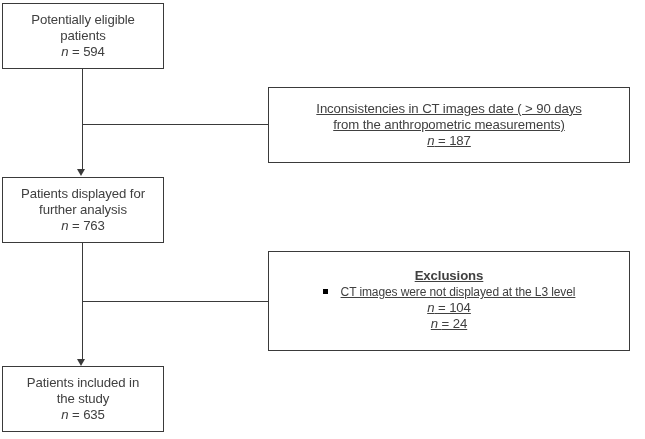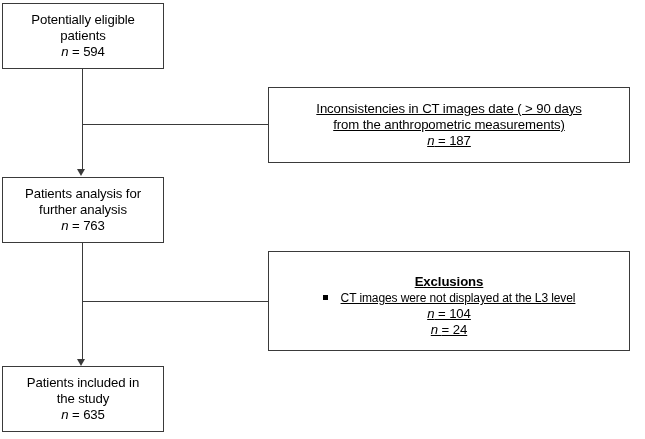--- a/index.html
+++ b/index.html
@@ -7,21 +7,21 @@
     margin: 0;
     padding: 0;
     background: #ffffff;
   }
   #canvas {
     position: relative;
     width: 645px;
     height: 432px;
     background: #ffffff;
     font-family: "Liberation Sans", sans-serif;
-    color: #000000;
+    color: #404040;
     overflow: hidden;
   }
 
   
   .node {
     position: absolute;
     box-sizing: border-box;
     border: 1.3px solid #3a3a3a;
     background: #ffffff;
     display: flex;
@@ -44,21 +44,21 @@
 
   #box-inconsist  { top: 87px;  height: 76px; }
   #box-exclusions { top: 251px; height: 100px; }
 
   
   .nvar { font-style: italic; }
 
   
   #box-exclusions {
     justify-content: flex-start;
-    padding-top: 22px;
+    padding-top: 16px;
   }
   .excl-title {
     font-weight: bold;
     font-size: 13.2px;
     margin-bottom: 1px;
   }
   .excl-item {
     display: block;
     width: 100%;
     text-align: center;
@@ -109,21 +109,21 @@
 
   <div class="line hline" style="left:81.5px; top:301px; width:187px;"></div>
 
   <div class="node node-left" id="box-eligible">
     <span class="ln">Potentially eligible</span>
     <span class="ln">patients</span>
     <span class="ln"><span class="nvar">n</span> <span>= 594</span></span>
   </div>
 
   <div class="node node-left" id="box-further">
-    <span class="ln">Patients analysis for</span>
+    <span class="ln">Patients displayed for</span>
     <span class="ln">further analysis</span>
     <span class="ln"><span class="nvar">n</span> <span>= 763</span></span>
   </div>
 
   <div class="node node-left" id="box-included">
     <span class="ln">Patients included in</span>
     <span class="ln">the study</span>
     <span class="ln"><span class="nvar">n</span> <span>= 635</span></span>
   </div>
 

